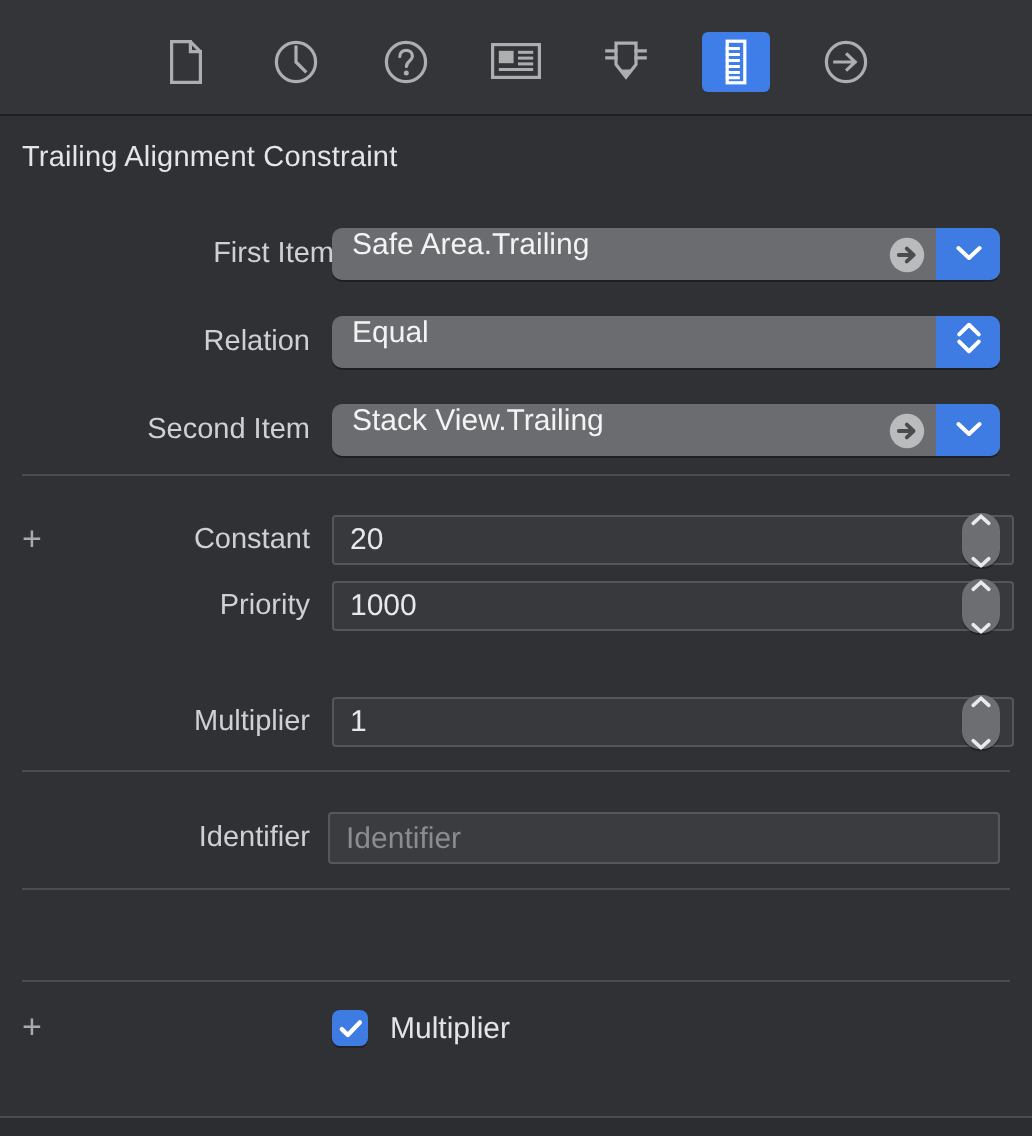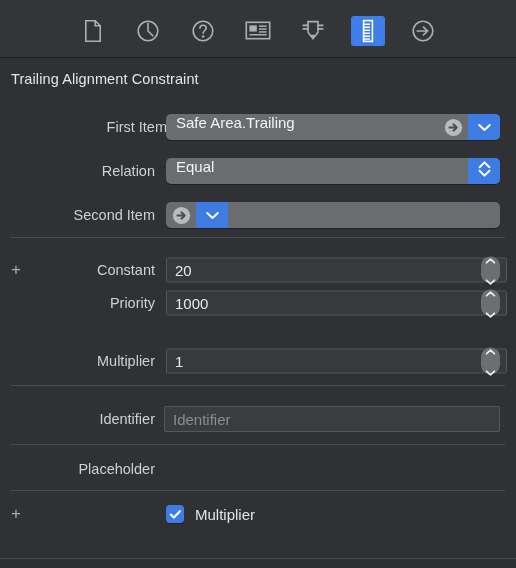--- a/index.html
+++ b/index.html
@@ -427,20 +427,21 @@
               <path class="chev" d="M2.6 10.8 L7.5 15.6 L12.4 10.8"></path>
             </svg>
           </span>
         </div>
       </div>
     </div>
 
     <div class="row" style="top:141px;">
       <div class="row-label">Second Item</div>
       <div class="popup">
+        <div class="popup-text">Stack View.Trailing</div>
         <div class="popup-detail">
           <svg width="19" height="19" viewBox="0 0 19 19">
             <circle cx="9.5" cy="9.5" r="8.6" fill="#b9bbbd"></circle>
             <path d="M5.4 9.5 H12.4 M9.4 6.3 L12.8 9.5 L9.4 12.7" fill="none" stroke="#4a4c50" stroke-width="1.9" stroke-linecap="round" stroke-linejoin="round"></path>
           </svg>
         </div>
         <div class="popup-pad">
           <span>
             <svg width="15" height="10" viewBox="0 0 15 10">
               <path class="chev" d="M2.2 3 L7.5 8 L12.8 3"></path>
@@ -524,21 +525,20 @@
     <div class="row" style="top:345px;">
       <div class="row-label">Identifier</div>
       <div class="textfield">
         <span class="textfield-ph">Identifier</span>
       </div>
     </div>
 
     <div class="separator" style="top:385px;"></div>
 
     <div class="row" style="top:395px;">
-      <div class="row-label">Placeholder</div>
     </div>
 
     <div class="separator" style="top:431px;"></div>
 
     <div class="row" style="top:440px;">
       <div class="plus-btn">+</div>
       <div class="check-wrap">
         <span class="checkbox on">
           <svg width="13" height="11" viewBox="0 0 13 11">
             <path class="tick" d="M1.9 5.6 L4.9 8.5 L10.9 2.2"></path>

